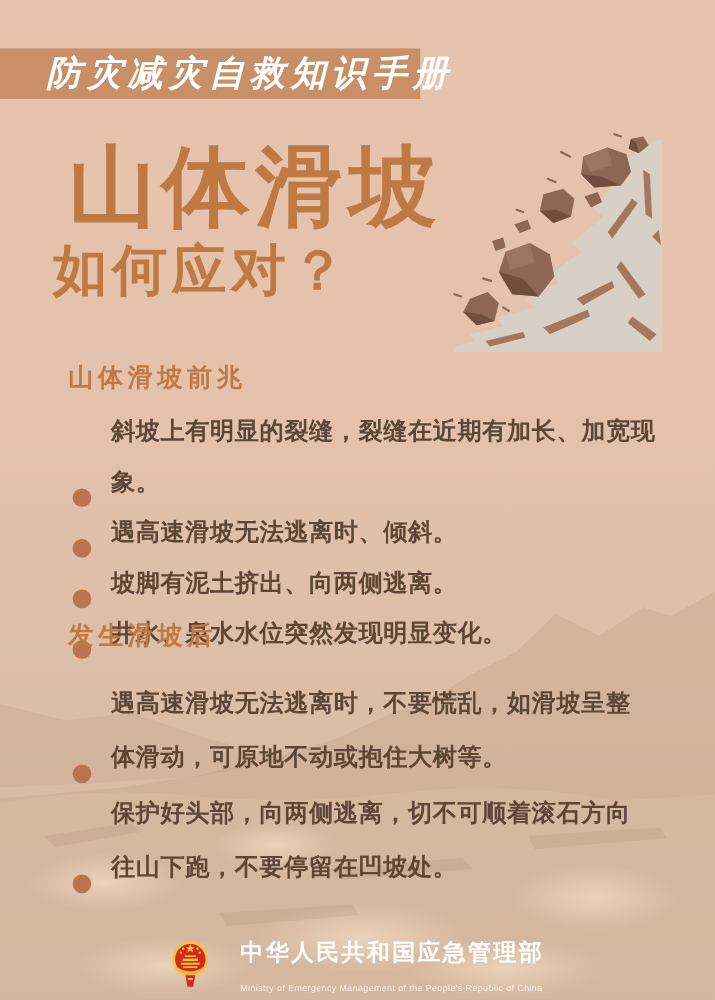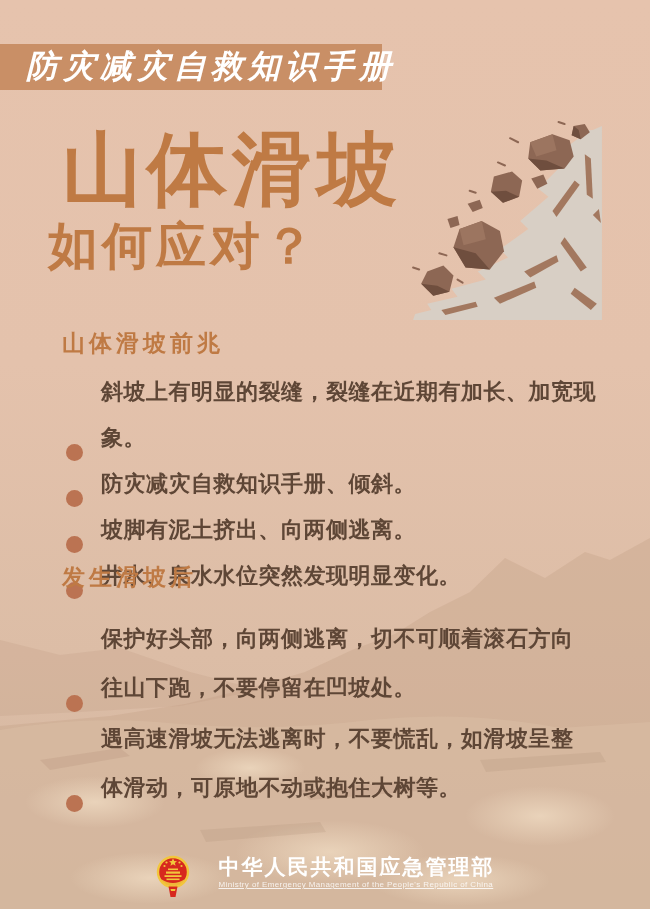--- a/index.html
+++ b/index.html
@@ -10,21 +10,21 @@
     background:linear-gradient(180deg,#e6c3ad 0%,#e4c2ac 40%,#dcbda6 72%,#d3b6a0 100%);
   }
   .bg-art { position:absolute; inset:0; width:650px; height:909px; display:block; }
 
   .banner {
     position:absolute; left:0; top:44px; width:382px; height:46px;
     background:#c98f66; display:flex; align-items:center; padding-left:26px;
   }
   .banner-label {
     color:#ffffff; font-size:32px; font-weight:800; font-style:italic;
-    letter-spacing:5px; white-space:nowrap;
+    letter-spacing:5px; white-space:nowrap;margin-left:16px;
   }
 
   .title {
     position:absolute; left:62px; top:118px; color:#bf7a44;
     font-size:80px; font-weight:900; letter-spacing:5px; line-height:1.3; white-space:nowrap;
   }
   .subtitle {
     position:absolute; left:48px; top:214px; color:#bf7a44;
     font-size:50px; font-weight:900; letter-spacing:4px; line-height:1.3; white-space:nowrap;
   }
@@ -57,21 +57,21 @@
     position:absolute; left:0; right:0; top:850px;
     display:flex; justify-content:center; align-items:flex-start; gap:29px;
   }
   .emblem { width:34px; height:46px; margin-top:3px; flex:none; }
   .ft-cn {
     color:#ffffff; font-size:21px; font-weight:800; letter-spacing:2px;
     line-height:26px; margin-top:4px; white-space:nowrap;
   }
   .ft-en {
     color:rgba(255,255,255,0.82); font-size:8px; letter-spacing:0.4px;
-    margin-top:0; white-space:nowrap;text-decoration:underline;
+    margin-top:14px; white-space:nowrap;
   }
 </style>
 </head>
 <body>
 
 <div class="poster">
 
   <svg class="bg-art" viewBox="0 0 650 909" preserveAspectRatio="none" aria-hidden="true">
     <defs>
       <radialGradient id="glow" cx="50%" cy="50%" r="50%">
@@ -144,41 +144,41 @@
   </svg>
 
   <h3 class="section-heading heading-1">山体滑坡前兆</h3>
   <ul class="bullets list-1">
     <li>
       <span class="dot"></span>
       <span class="btxt">斜坡上有明显的裂缝，裂缝在近期有加长、加宽现象。</span>
     </li>
     <li>
       <span class="dot"></span>
-      <span class="btxt">防灾减灾自救知识手册、倾斜。</span>
+      <span class="btxt">遇高速滑坡无法逃离时、倾斜。</span>
     </li>
     <li>
       <span class="dot"></span>
       <span class="btxt">坡脚有泥土挤出、向两侧逃离。</span>
     </li>
     <li>
       <span class="dot"></span>
       <span class="btxt">井水、泉水水位突然发现明显变化。</span>
     </li>
   </ul>
 
   <h3 class="section-heading heading-2">发生滑坡后</h3>
   <ul class="bullets list-2">
     <li>
       <span class="dot"></span>
+      <span class="btxt">遇高速滑坡无法逃离时，不要慌乱，如滑坡呈整体滑动，可原地不动或抱住大树等。</span>
+    </li>
+    <li>
+      <span class="dot"></span>
       <span class="btxt">保护好头部，向两侧逃离，切不可顺着滚石方向往山下跑，不要停留在凹坡处。</span>
-    </li>
-    <li>
-      <span class="dot"></span>
-      <span class="btxt">遇高速滑坡无法逃离时，不要慌乱，如滑坡呈整体滑动，可原地不动或抱住大树等。</span>
     </li>
   </ul>
 
   <div class="footer">
     <svg class="emblem" viewBox="0 0 34 46" aria-hidden="true">
       <circle cx="17" cy="19" r="15" fill="#d7281e" stroke="#f2c63c" stroke-width="2.4"></circle>
       <path d="M17,5.2 L18.2,8 L21,8.2 L18.8,10 L19.6,12.8 L17,11.2 L14.4,12.8 L15.2,10 L13,8.2 L15.8,8 Z" fill="#f2c63c"></path>
       <circle cx="10.5" cy="9.5" r="1.1" fill="#f2c63c"></circle>
       <circle cx="23.5" cy="9.5" r="1.1" fill="#f2c63c"></circle>
       <circle cx="8.5" cy="13" r="1.1" fill="#f2c63c"></circle>

